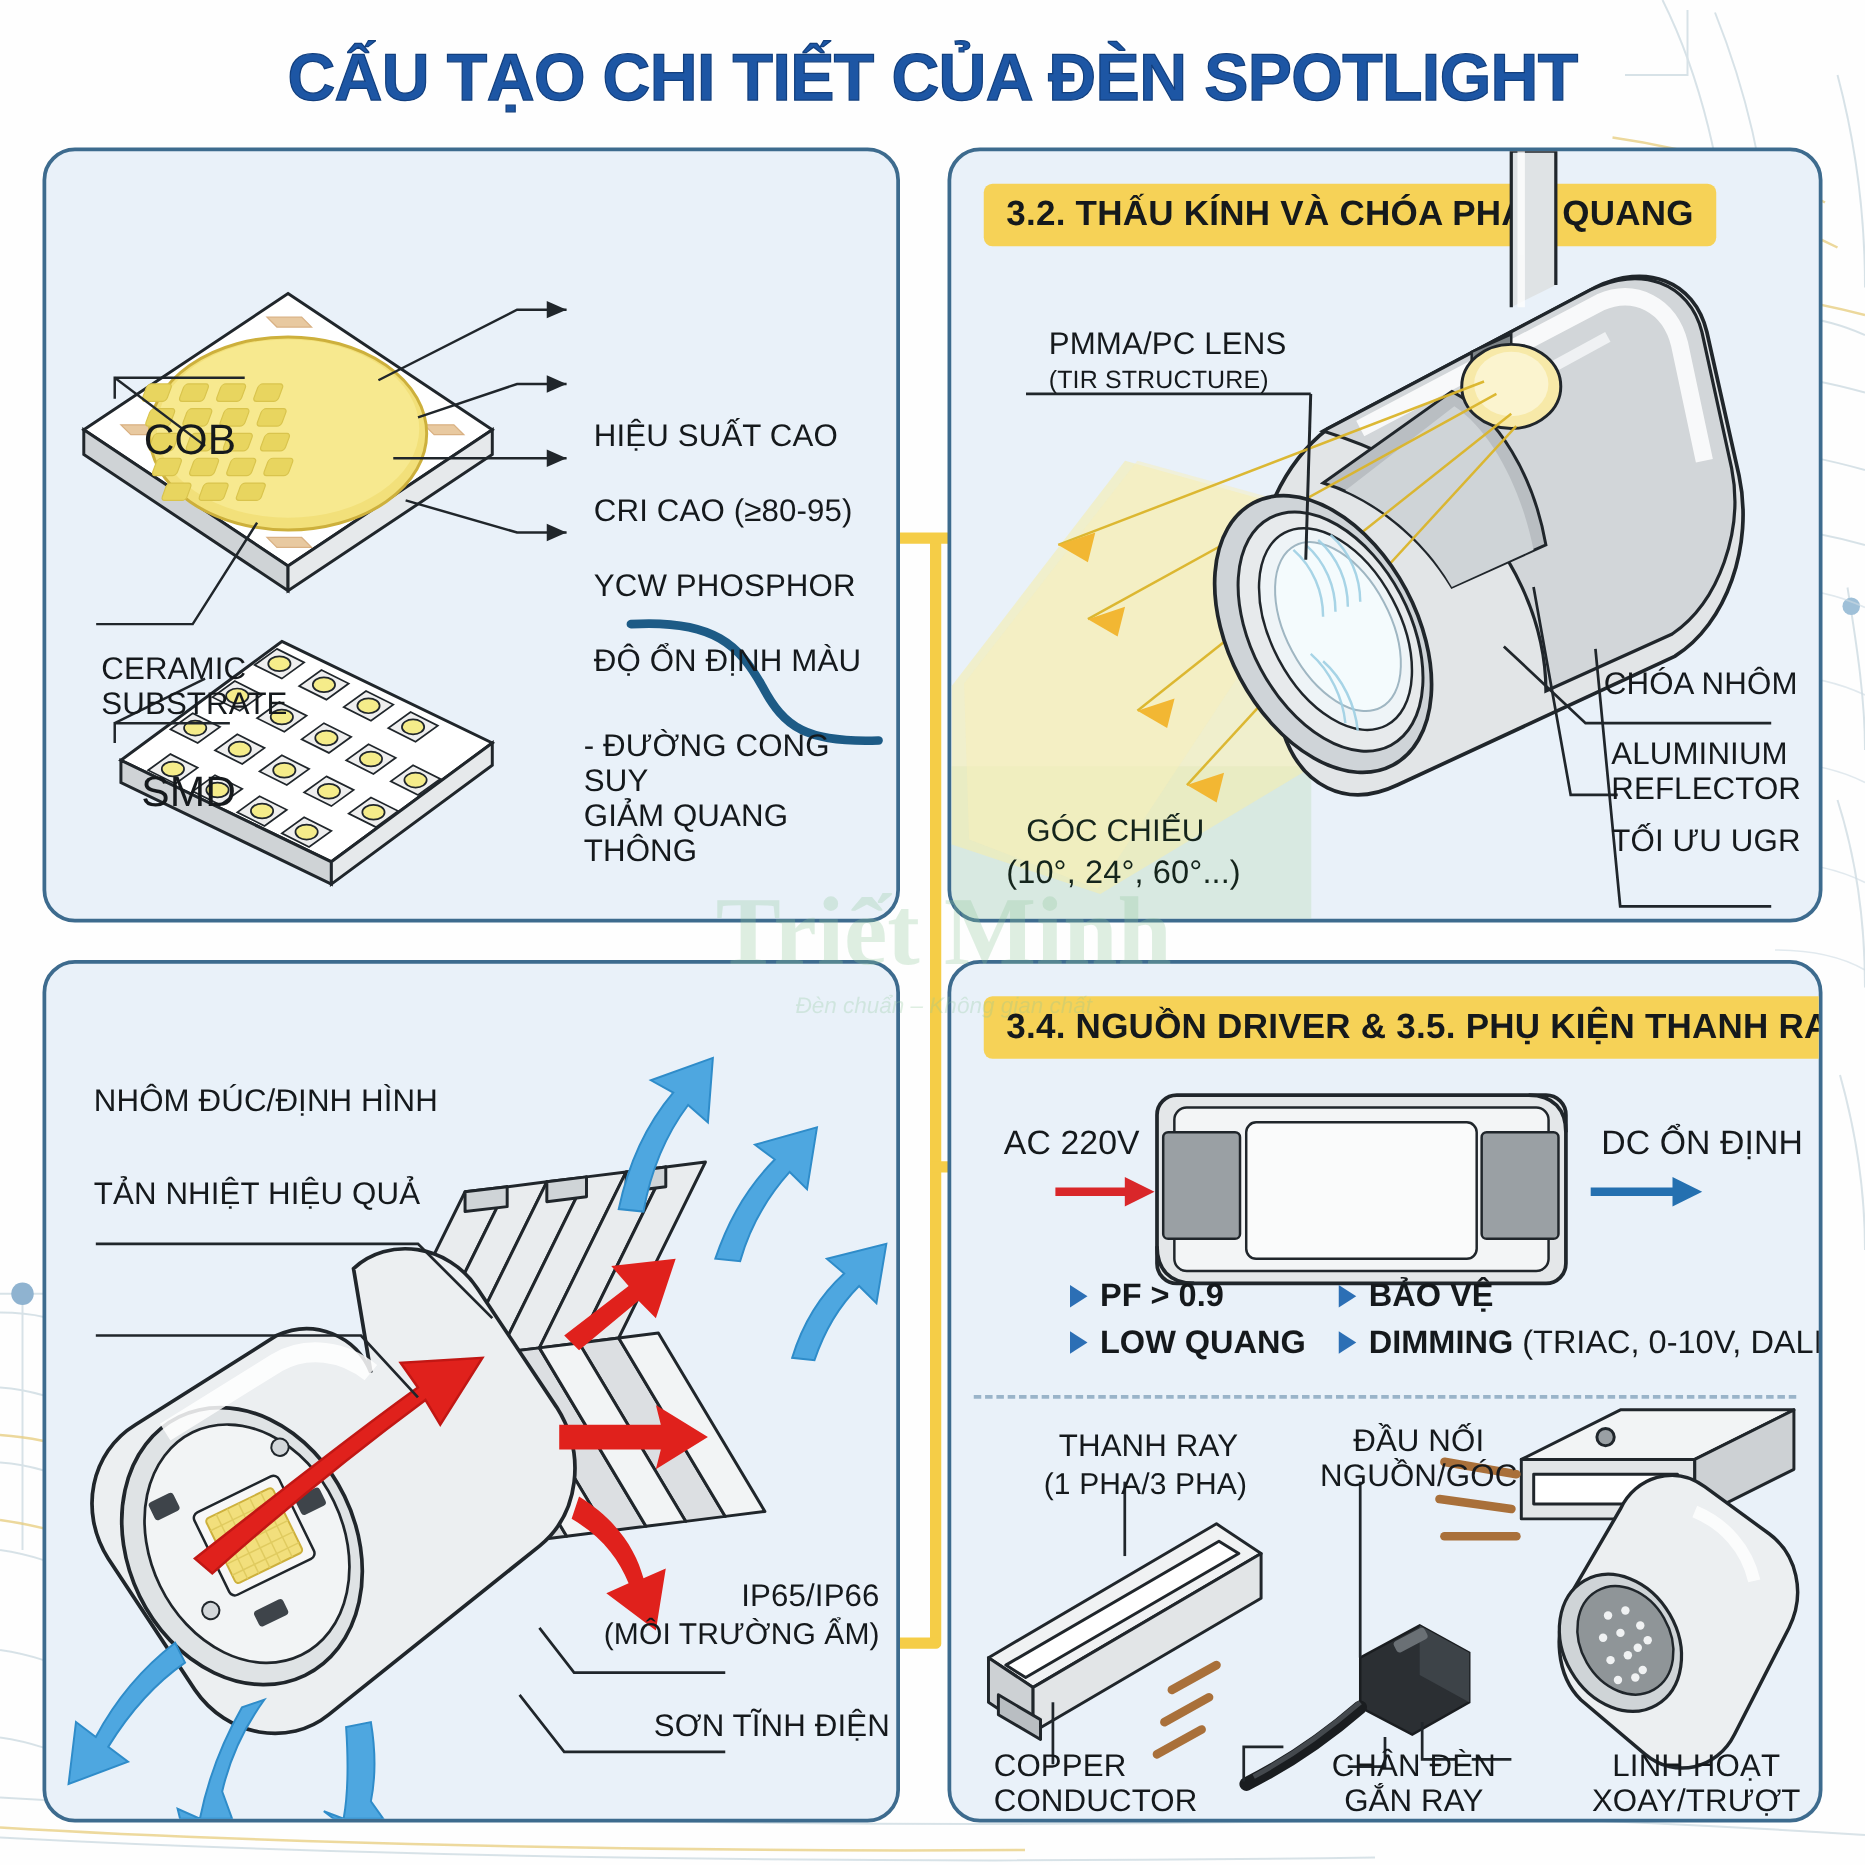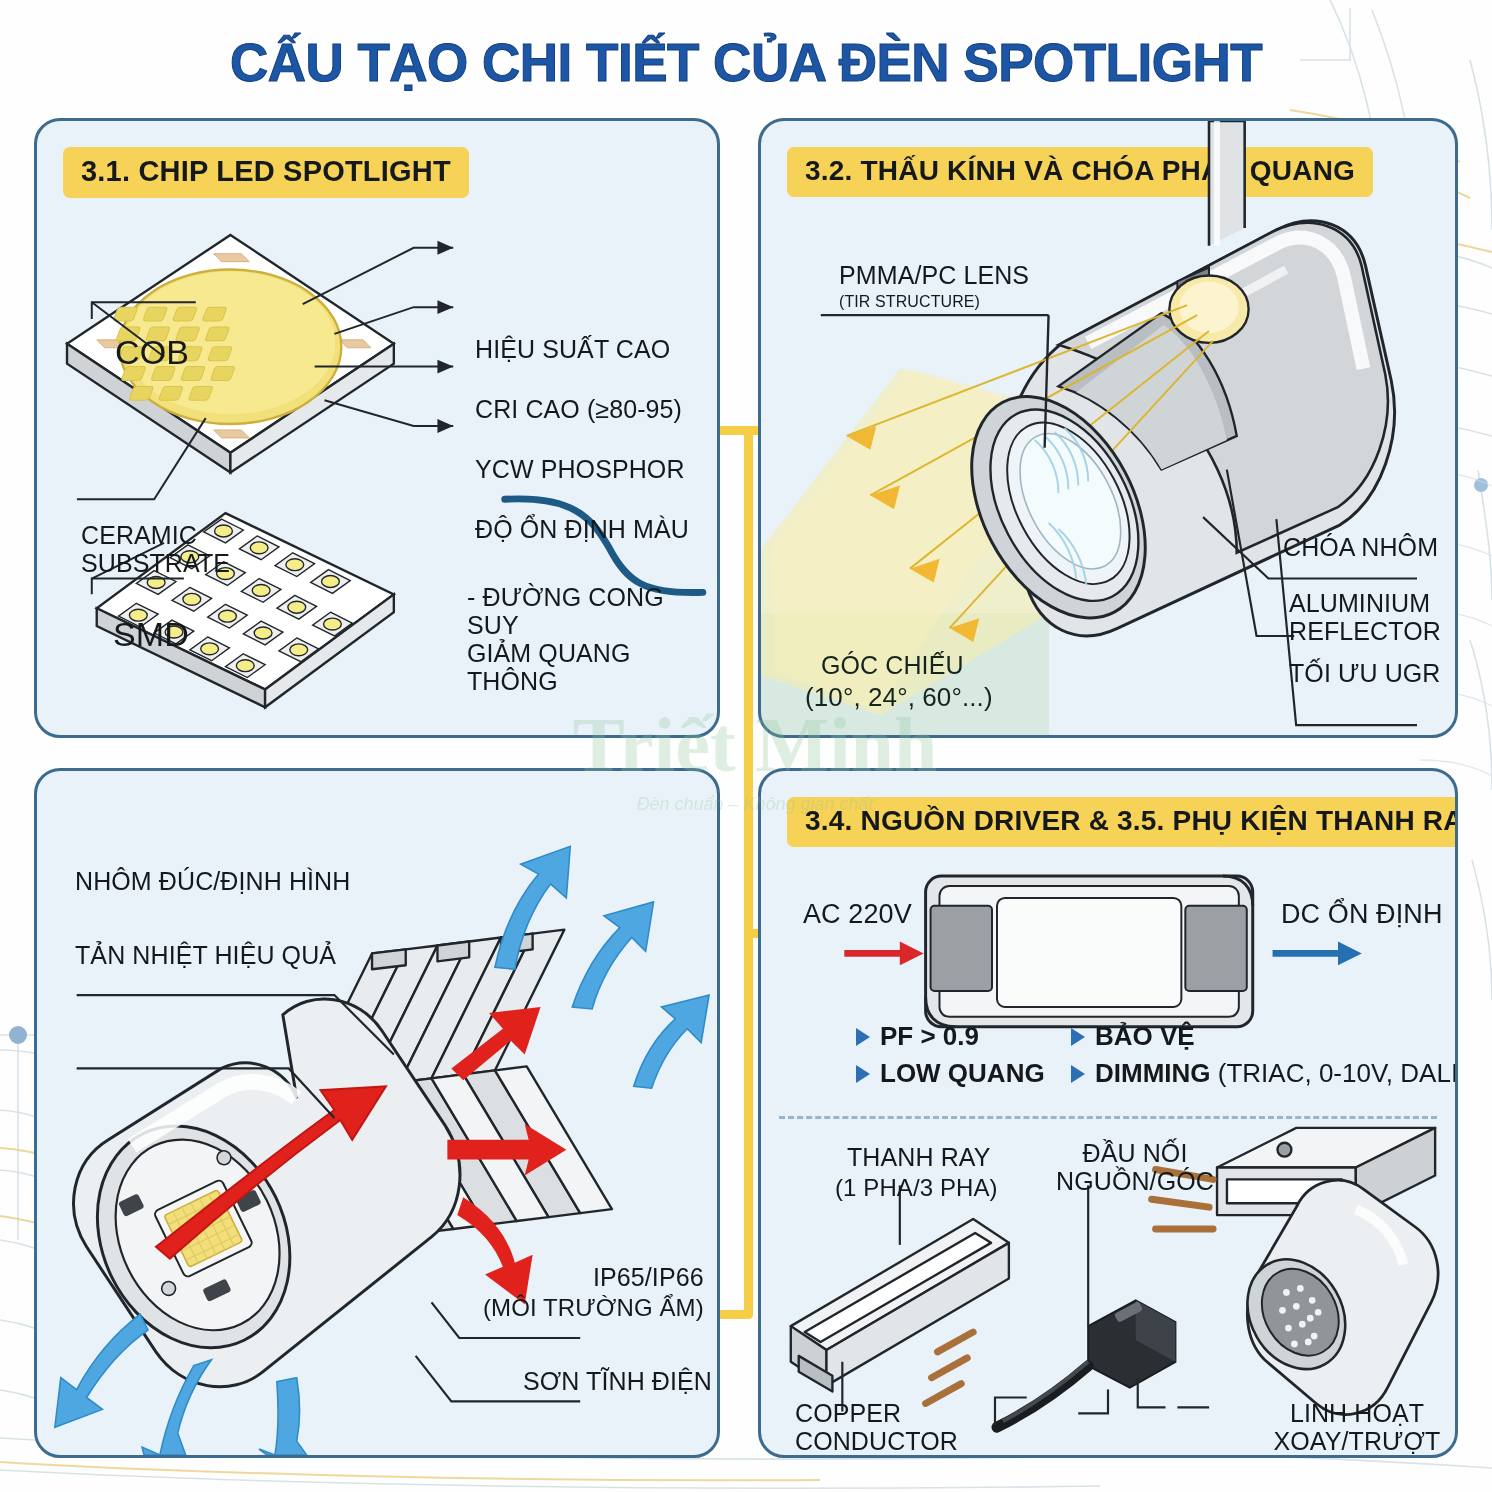--- a/index.html
+++ b/index.html
@@ -141,21 +141,20 @@
 
   <div class="conn" style="left:744px; top:430px; width:9px; height:888px;"></div>
   <div class="conn" style="left:712px; top:426px; width:80px; height:9px;"></div>
   <div class="conn-dot" style="left:782px; top:421px;"></div>
   <div class="conn" style="left:744px; top:929px; width:58px; height:9px;"></div>
   <div class="conn-dot" style="left:792px; top:924px;"></div>
   <div class="conn" style="left:690px; top:1310px; width:62px; height:9px;"></div>
   <div class="conn-dot" style="left:676px; top:1305px;"></div>
 
   <div class="card" id="card-31">
-    <div class="badge">3.1. CHIP LED SPOTLIGHT</div>
 
     <svg class="over" viewBox="0 0 686 620">
 
       <g>
         <polygon points="195,115 360,225 195,335 30,225" fill="#ffffff" stroke="#20262b" stroke-width="2.4"></polygon>
         <polygon points="30,225 195,335 195,355 30,245" fill="#cfd3d6" stroke="#20262b" stroke-width="2.4"></polygon>
         <polygon points="195,335 360,225 360,245 195,355" fill="#e6e9eb" stroke="#20262b" stroke-width="2.4"></polygon>
 
         <polygon points="178,134 206,134 214,142 186,142" fill="#e8c9a0" stroke="#d9b183" stroke-width="1"></polygon>
         <polygon points="60,221 84,221 92,229 68,229" fill="#e8c9a0" stroke="#d9b183" stroke-width="1"></polygon>
@@ -381,21 +380,21 @@
       <path d="M290 196 L286 330" stroke="#20262b" stroke-width="2.4" fill="none"></path>
 
       <g stroke="#20262b" stroke-width="2.2" fill="none">
         <path d="M446 400 L512 462 L662 462"></path>
         <path d="M470 352 L500 520 L538 520"></path>
         <path d="M520 402 L540 610 L662 610"></path>
       </g>
     </svg>
 
     <div class="lbl" style="left:78px; top:140px;">PMMA/PC LENS</div>
-    <div class="lbl thin" style="left:78px; top:172px; font-size:16px;">(TIR STRUCTURE)</div>
+    <div class="lbl thin" style="left:78px; top:172px; font-size:20px;">(TIR STRUCTURE)</div>
 
     <div class="lbl" style="left:522px; top:412px;">CHÓA NHÔM</div>
     <div class="lbl" style="left:528px; top:468px;">ALUMINIUM
 REFLECTOR</div>
     <div class="lbl" style="left:528px; top:538px;">TỐI ƯU UGR</div>
 
     <div class="lbl" style="left:60px; top:530px; color:#15251c;">GÓC CHIẾU</div>
     <div class="lbl thin" style="left:44px; top:562px; font-size:26px; color:#15251c;">(10°, 24°, 60°...)</div>
   </div>
 
@@ -623,20 +622,22 @@
     <div class="dashsep" style="top:345px;"></div>
 
     <div class="lbl" style="left:86px; top:372px;">THANH RAY</div>
     <div class="lbl thin" style="left:74px; top:404px; font-size:24px;">(1 PHA/3 PHA)</div>
 
     <div class="lbl" style="left:284px; top:368px; text-align:center; width:180px;">ĐẦU NỐI
 NGUỒN/GÓC</div>
 
     <div class="lbl" style="left:34px; top:628px;">COPPER
 CONDUCTOR</div>
+    <div class="lbl" style="left:290px; top:628px; text-align:center; width:160px;">CHÂN ĐÈN
+GẮN RAY</div>
     <div class="lbl" style="left:506px; top:628px; text-align:center; width:180px;">LINH HOẠT
 XOAY/TRƯỢT</div>
   </div>
 
   <div class="wm">
     <div class="wm1">Triết Minh</div>
     <div class="wm2">Đèn chuẩn – Không gian chất</div>
   </div>
 
 </div>

